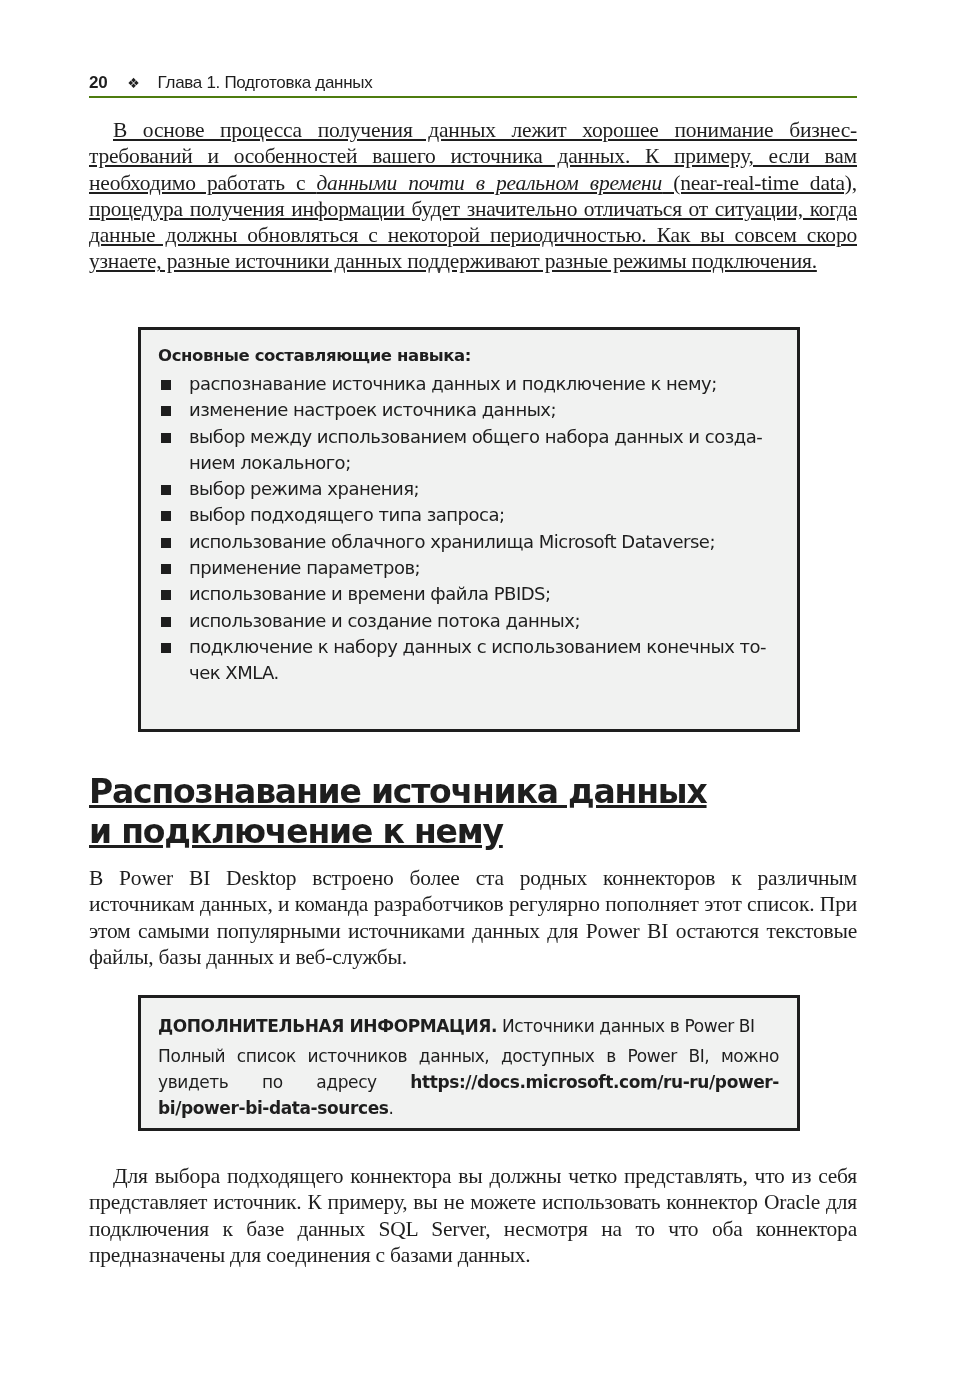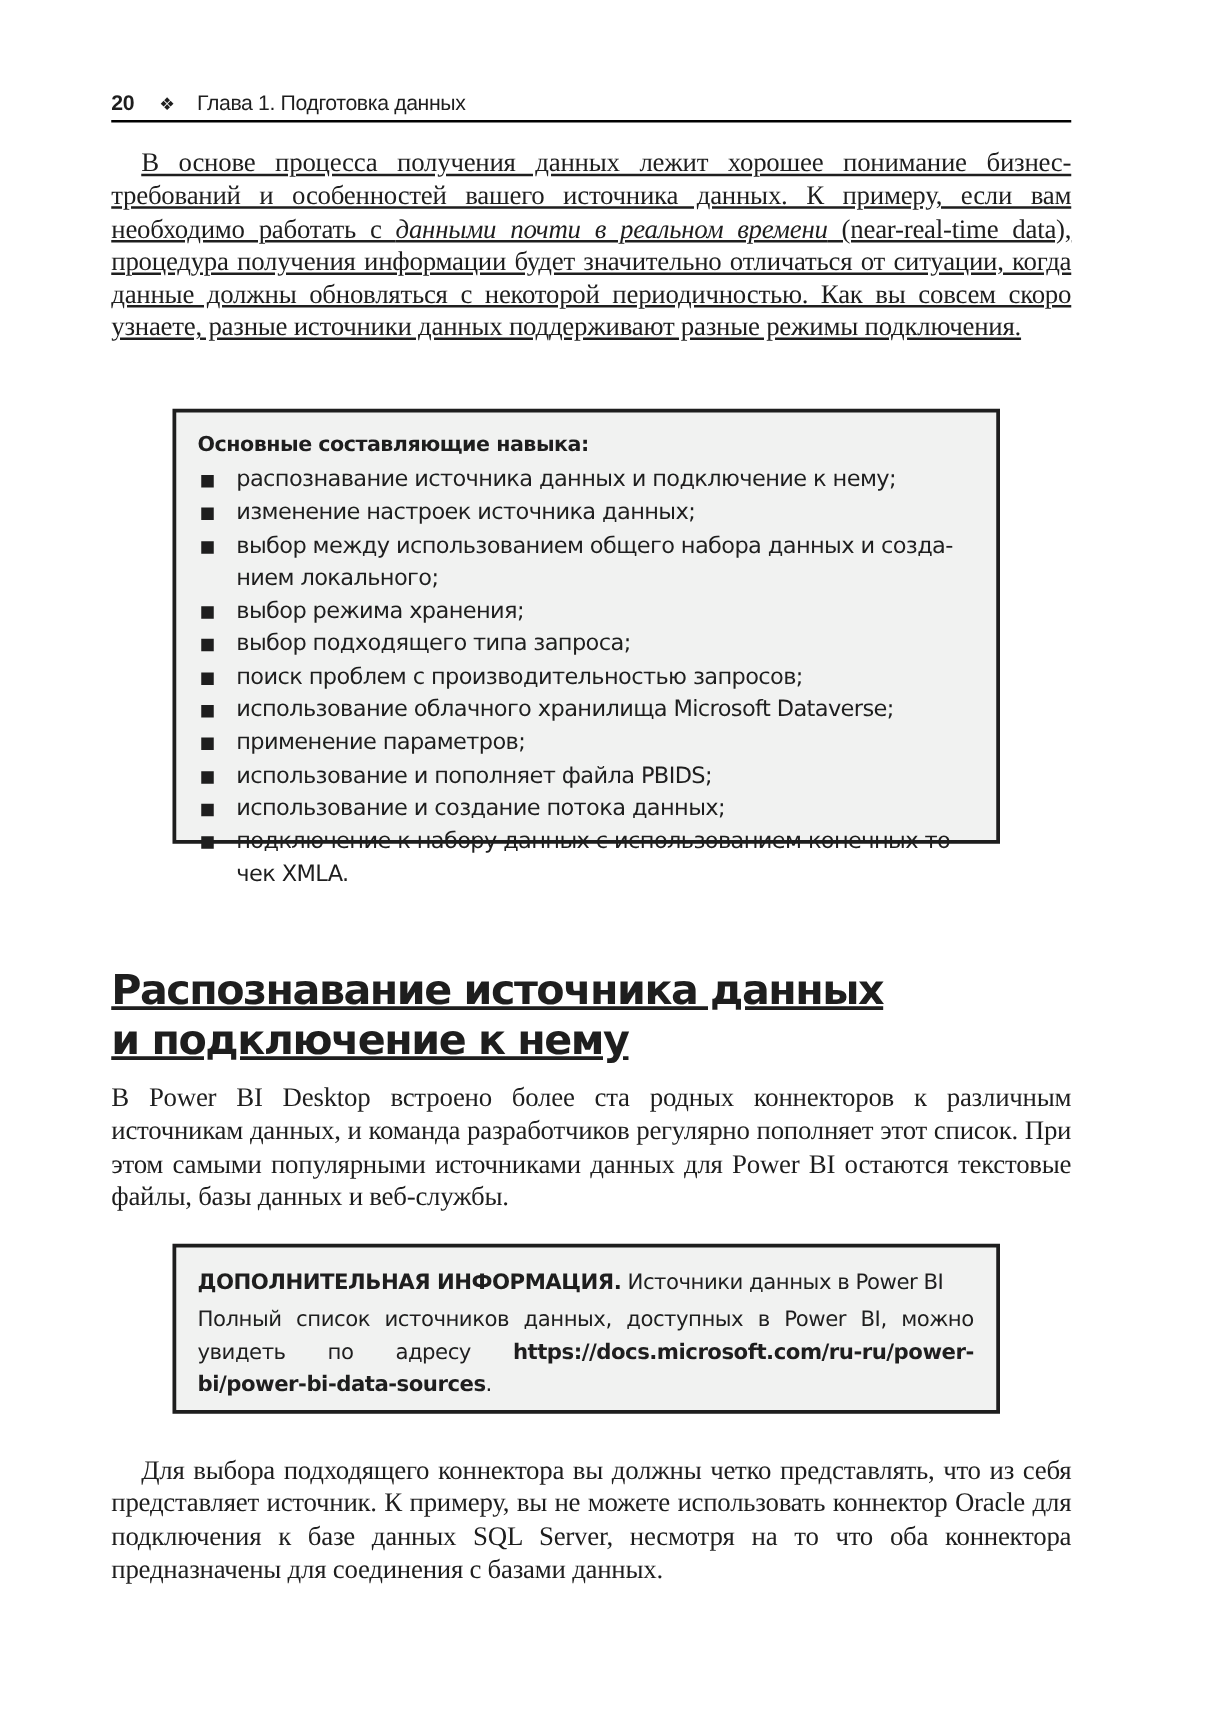--- a/index.html
+++ b/index.html
@@ -1,33 +1,33 @@
 <!DOCTYPE html>
 <html><head>
 <meta charset="utf-8">
 <style>
   html, body { margin: 0; padding: 0; background: #ffffff; }
   body { width: 974px; height: 1388px; position: relative; overflow: hidden; color: #1e1e1e; }
   .page { position: absolute; left: 89px; top: 0; width: 768px; }
 
   .running-head { position: absolute; top: 70px; left: 0; width: 768px; height: 26px;
-    border-bottom: 2px solid #000000; font-family: "Liberation Sans", sans-serif;
+    border-bottom: 2px solid #4d7c0f; font-family: "Liberation Sans", sans-serif;
     font-size: 17px; display: flex; align-items: center; letter-spacing: -0.3px; }
   .running-head .num { font-weight: bold; margin-right: 20px; }
   .running-head .orn { margin-right: 18px; font-size: 14px; }
 
   .serif { font-family: "Liberation Serif", serif; font-size: 21.5px; line-height: 26.3px;
     text-align: justify; letter-spacing: -0.2px; }
   .p1 { position: absolute; top: 117px; left: 0; width: 768px; text-decoration: underline; }
   .indent { text-indent: 24px; }
   .p1 i { font-style: italic; }
 
   .box { position: absolute; left: 49px; width: 662px; background: #f1f2f1;
     border: 3px solid #1e1e1e; box-sizing: border-box; font-family: "DejaVu Sans", sans-serif; }
-  .box1 { top: 327px; height: 348px; padding: 16px 18px 0 17px; }
+  .box1 { top: 327px; height: 405px; padding: 16px 18px 0 17px; }
   .box1 .title { font-weight: bold; font-size: 16.5px; margin-bottom: 6px; letter-spacing: -0.4px; }
   .box1 ul { list-style: none; margin: 0; padding: 0; }
   .box1 li { position: relative; padding-left: 31px; font-size: 18px; line-height: 26.3px; letter-spacing: -0.5px; }
   .box1 li .bullet { position: absolute; left: 3px; top: 9px; width: 10px; height: 10px; background: #1e1e1e; }
 
   .h2 { position: absolute; top: 772px; left: 0; width: 768px; font-family: "DejaVu Sans", sans-serif;
     font-weight: bold; font-size: 33px; line-height: 40px; letter-spacing: -1.2px; text-decoration: underline; }
 
   .p2 { position: absolute; top: 865px; left: 0; width: 768px; }
 
@@ -52,24 +52,24 @@
   <p class="serif indent p1" style="margin:0"><span>В основе процесса получения данных лежит хорошее понимание биз­нес-требований и особенностей вашего источника данных. К примеру, если вам необходимо работать с </span><i>данными почти в реальном времени</i><span> (near-real-time data), процедура получения информации будет значительно отличаться от ситуации, когда данные должны обновляться с некоторой периодичностью. Как вы совсем скоро узнаете, разные источники данных поддерживают разные режимы подключения.</span></p>
 
   <div class="box box1">
     <div class="title">Основные составляющие навыка:</div>
     <ul>
       <li><span class="bullet"></span><span>распознавание источника данных и подключение к нему;</span></li>
       <li><span class="bullet"></span><span>изменение настроек источника данных;</span></li>
       <li><span class="bullet"></span><span>выбор между использованием общего набора данных и созда­нием локального;</span></li>
       <li><span class="bullet"></span><span>выбор режима хранения;</span></li>
       <li><span class="bullet"></span><span>выбор подходящего типа запроса;</span></li>
-      <li><span class="bullet"></span><span>поиск проблем с производительностью запросов;</span></li>
+      <li><span class="bullet"></span></li>
       <li><span class="bullet"></span><span>использование облачного хранилища Microsoft Dataverse;</span></li>
       <li><span class="bullet"></span><span>применение параметров;</span></li>
-      <li><span class="bullet"></span><span>использование и пополняет файла PBIDS;</span></li>
+      <li><span class="bullet"></span><span>использование и времени файла PBIDS;</span></li>
       <li><span class="bullet"></span><span>использование и создание потока данных;</span></li>
       <li><span class="bullet"></span><span>подключение к набору данных с использованием конечных то­чек XMLA.</span></li>
     </ul>
   </div>
 
   <div class="h2">
     <div>Распознавание источника данных</div>
     <div>и подключение к нему</div>
   </div>
 

